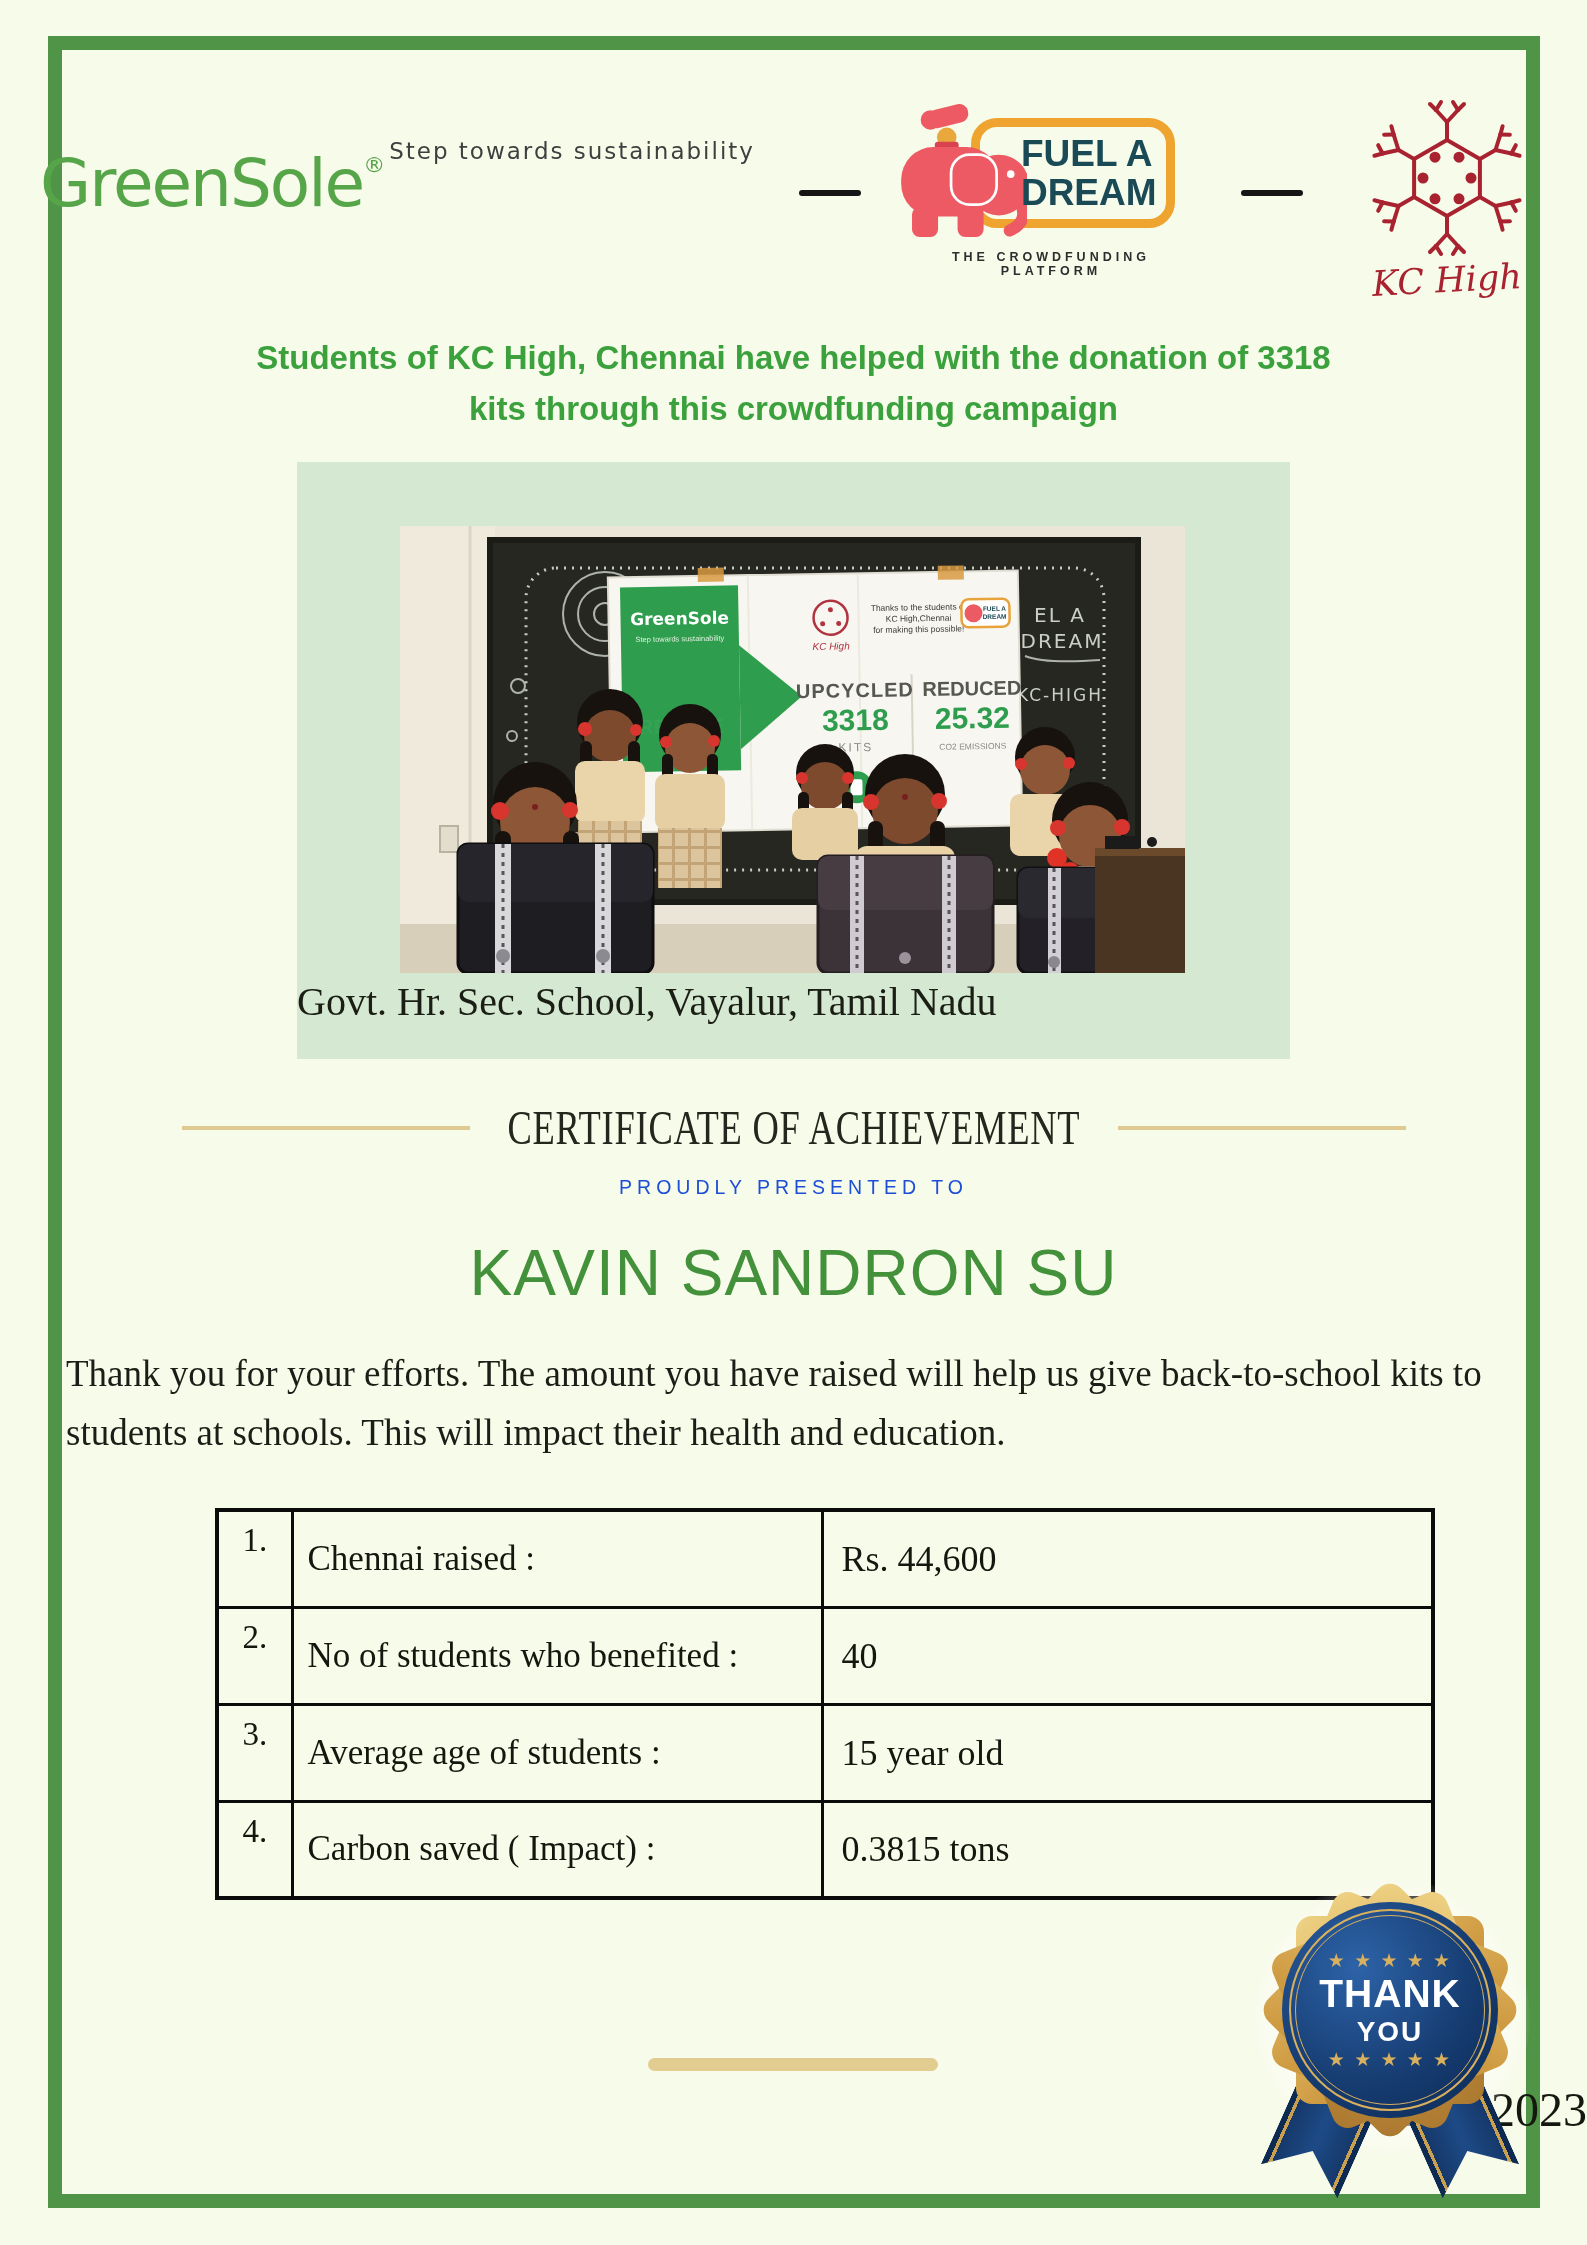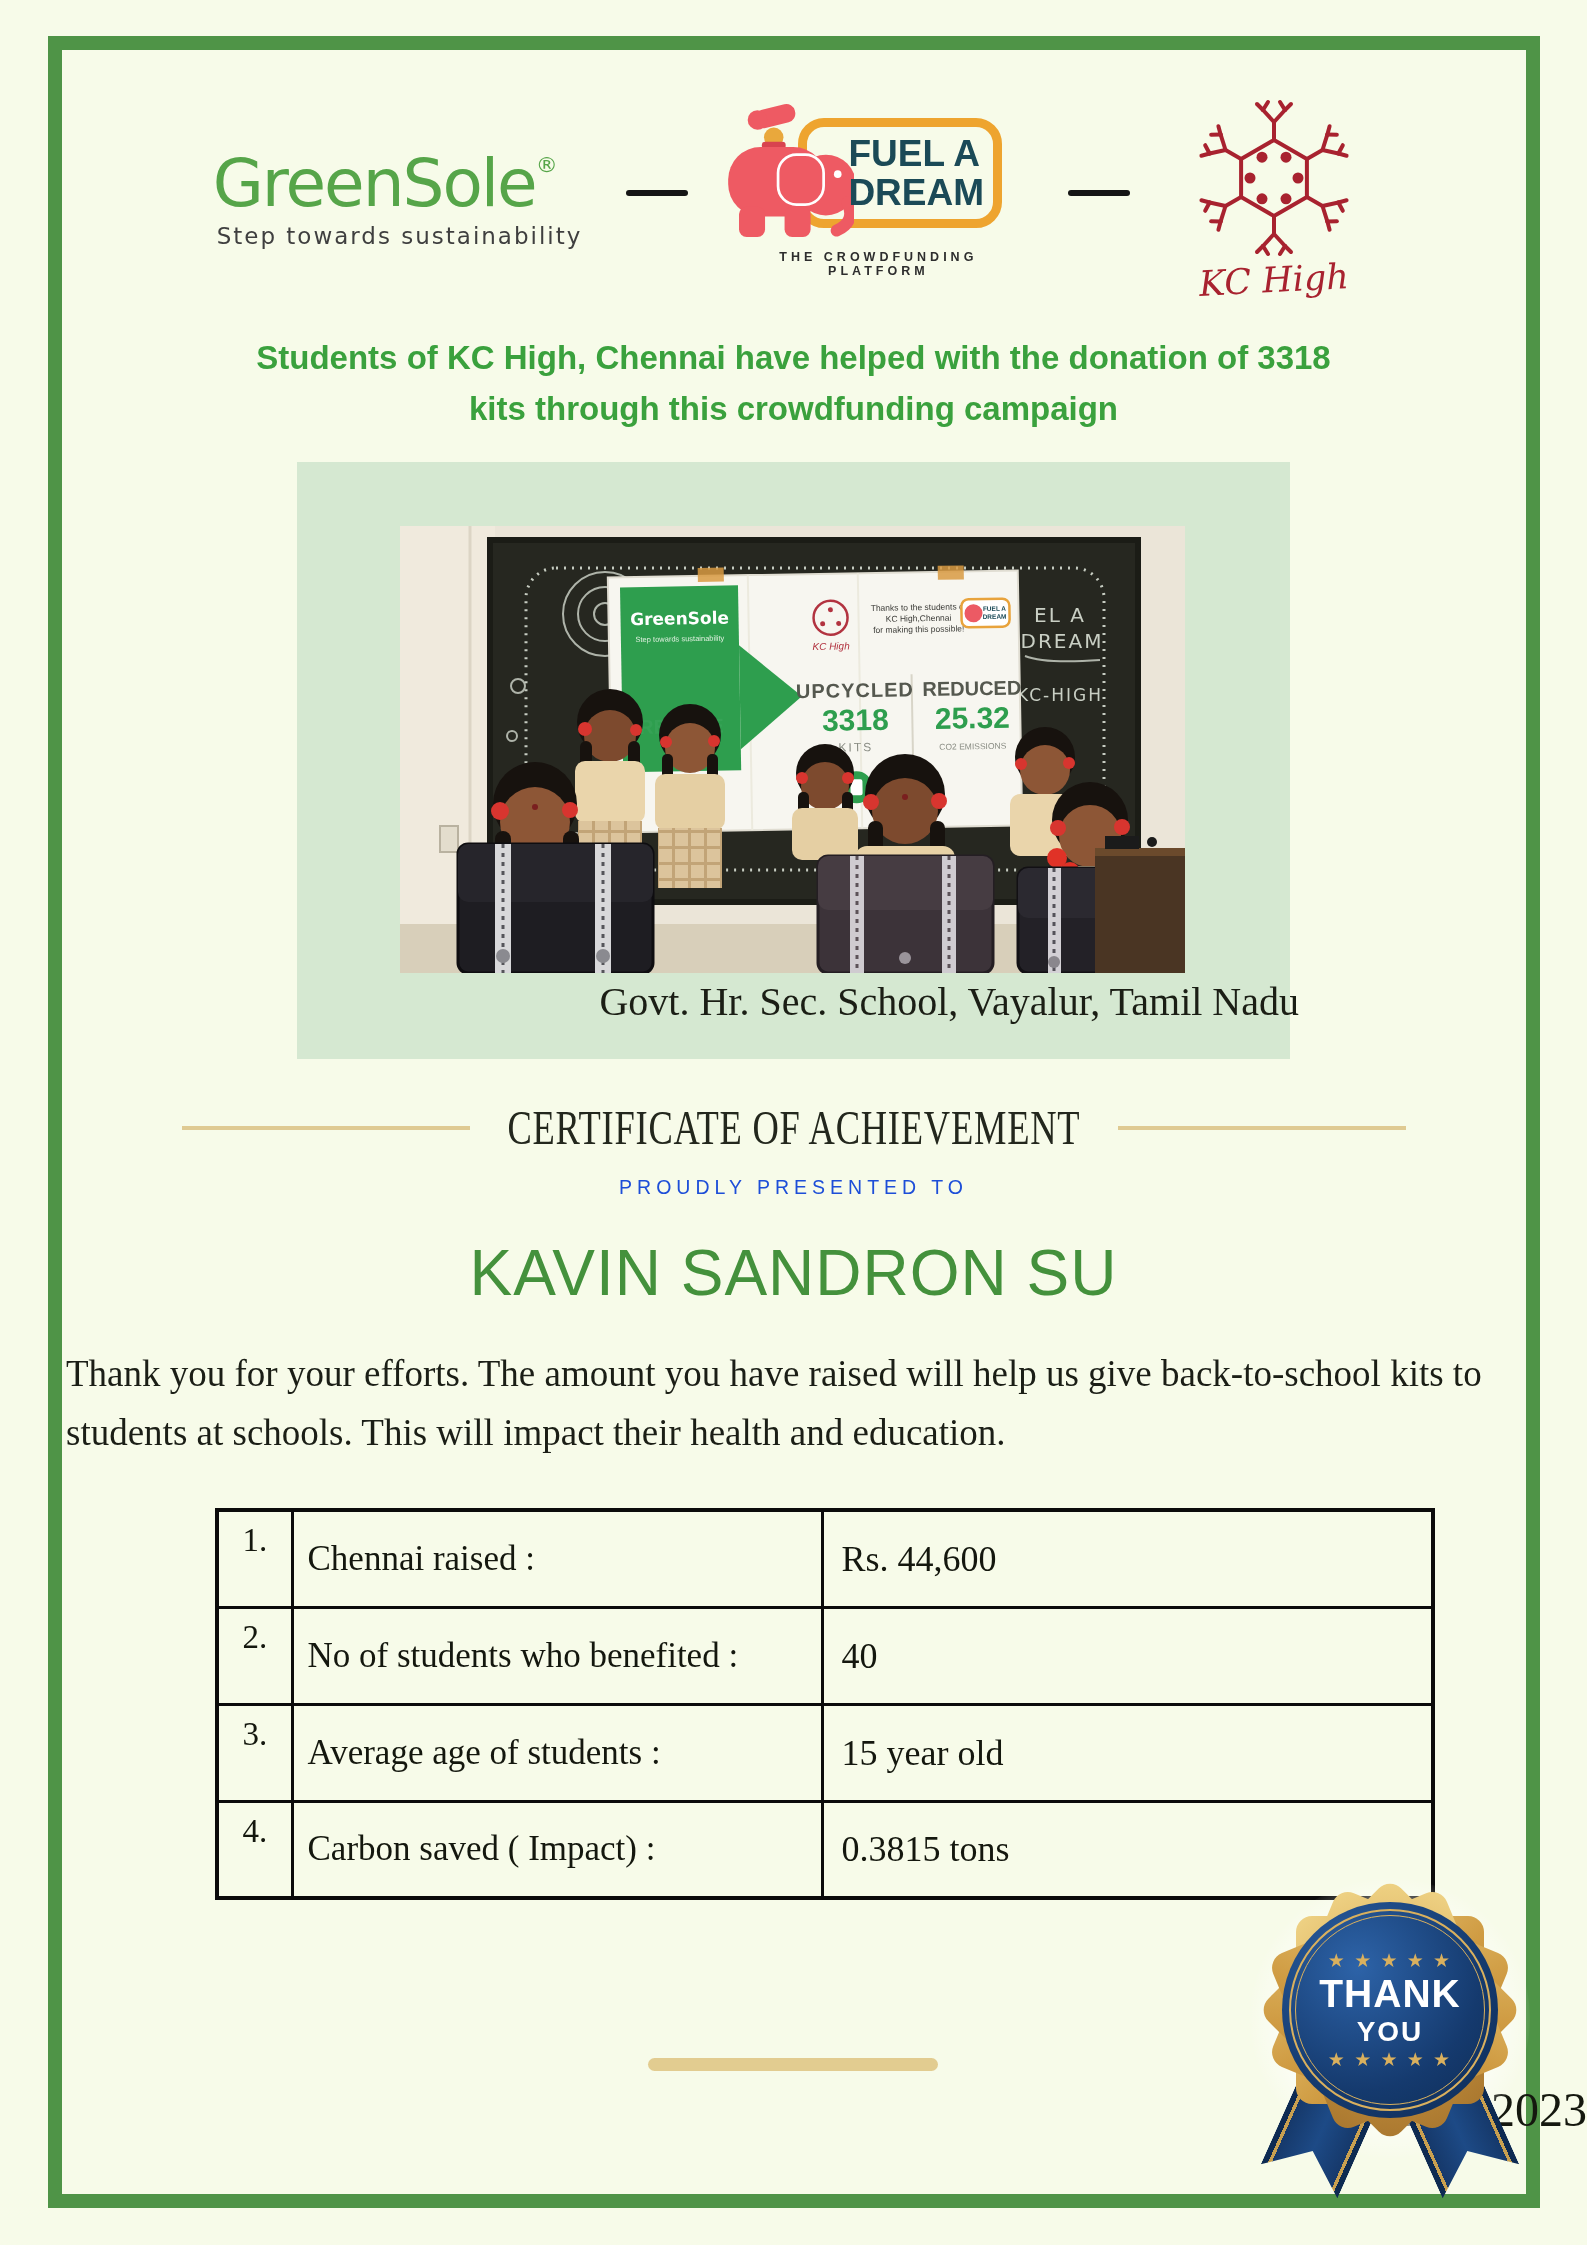--- a/index.html
+++ b/index.html
@@ -4,21 +4,21 @@
 <style>
   html,body{margin:0;padding:0;background:#e8e8e8;}
   .page{position:relative;width:1587px;height:2245px;background:#f7fbe9;overflow:hidden;
         font-family:"Liberation Sans",sans-serif;}
   .frame{position:absolute;left:48px;top:36px;width:1492px;height:2172px;
          border:14px solid #4f9447;box-sizing:border-box;z-index:1;}
 
   
   .logo-row{position:absolute;left:0;top:104px;width:100%;display:flex;
             justify-content:center;align-items:flex-start;gap:44px;z-index:2;}
-  .gs-block{display:flex;flex-direction:column;margin-top:28px;justify-content:flex-end;}
+  .gs-block{display:flex;margin-top:28px;justify-content:flex-end;}
   .gs-word{font-family:"DejaVu Sans",sans-serif;font-size:66px;line-height:66px;
            color:#56a549;letter-spacing:-2px;font-weight:400;}
   .gs-word sup{font-size:22px;color:#56a549;vertical-align:34px;letter-spacing:0;}
   .gs-tag{font-family:"DejaVu Sans",sans-serif;font-size:23px;color:#3f3f3f;
           letter-spacing:2px;margin-top:6px;padding-left:4px;}
   .dash{width:62px;height:6px;background:#151515;border-radius:3px;margin-top:86px;}
   .fad-block{position:relative;width:292px;height:168px;margin-top:8px;}
   .fad-frame{position:absolute;left:66px;top:6px;width:204px;height:110px;
              border:9px solid #eea42f;border-radius:26px;box-sizing:border-box;}
   .fad-text{position:absolute;left:116px;top:22px;font-weight:800;font-size:37px;
@@ -32,22 +32,22 @@
 
   
   .headline{position:absolute;top:332px;left:50%;transform:translateX(-50%);width:1090px;
             text-align:center;font-weight:bold;font-size:33px;line-height:51px;color:#3aa13d;
             letter-spacing:0px;z-index:2;}
 
   
   .photo-box{position:absolute;left:297px;top:462px;width:993px;height:597px;
              background:#d5e8d1;z-index:2;}
   .photo{position:absolute;left:103px;top:64px;width:785px;height:447px;display:block;}
-  .caption{position:absolute;left:0;top:516px;width:100%;text-align:right;
-           font-family:"Liberation Serif",serif;font-size:40px;color:#1b1e15;padding-left:9px;}
+  .caption{position:absolute;left:0;top:516px;width:100%;text-align:left;
+           font-family:"Liberation Serif",serif;font-size:40px;color:#1b1e15;}
 
   
   .cert-row{position:absolute;top:1100px;left:0;width:100%;display:flex;align-items:center;
             justify-content:center;gap:24px;z-index:2;}
   .gold-line{width:288px;height:4px;background:#dfca92;}
   .cert-title-box{width:600px;display:flex;justify-content:center;align-items:flex-end;}
   .cert-title{white-space:nowrap;transform:scaleX(0.76);transform-origin:center;
               font-family:"Liberation Serif",serif;font-size:48px;color:#23271d;letter-spacing:1px;}
   .presented{position:absolute;top:1176px;left:0;width:100%;text-align:center;font-size:19.5px;
              letter-spacing:5px;color:#1d4ed8;font-weight:500;z-index:2;}

